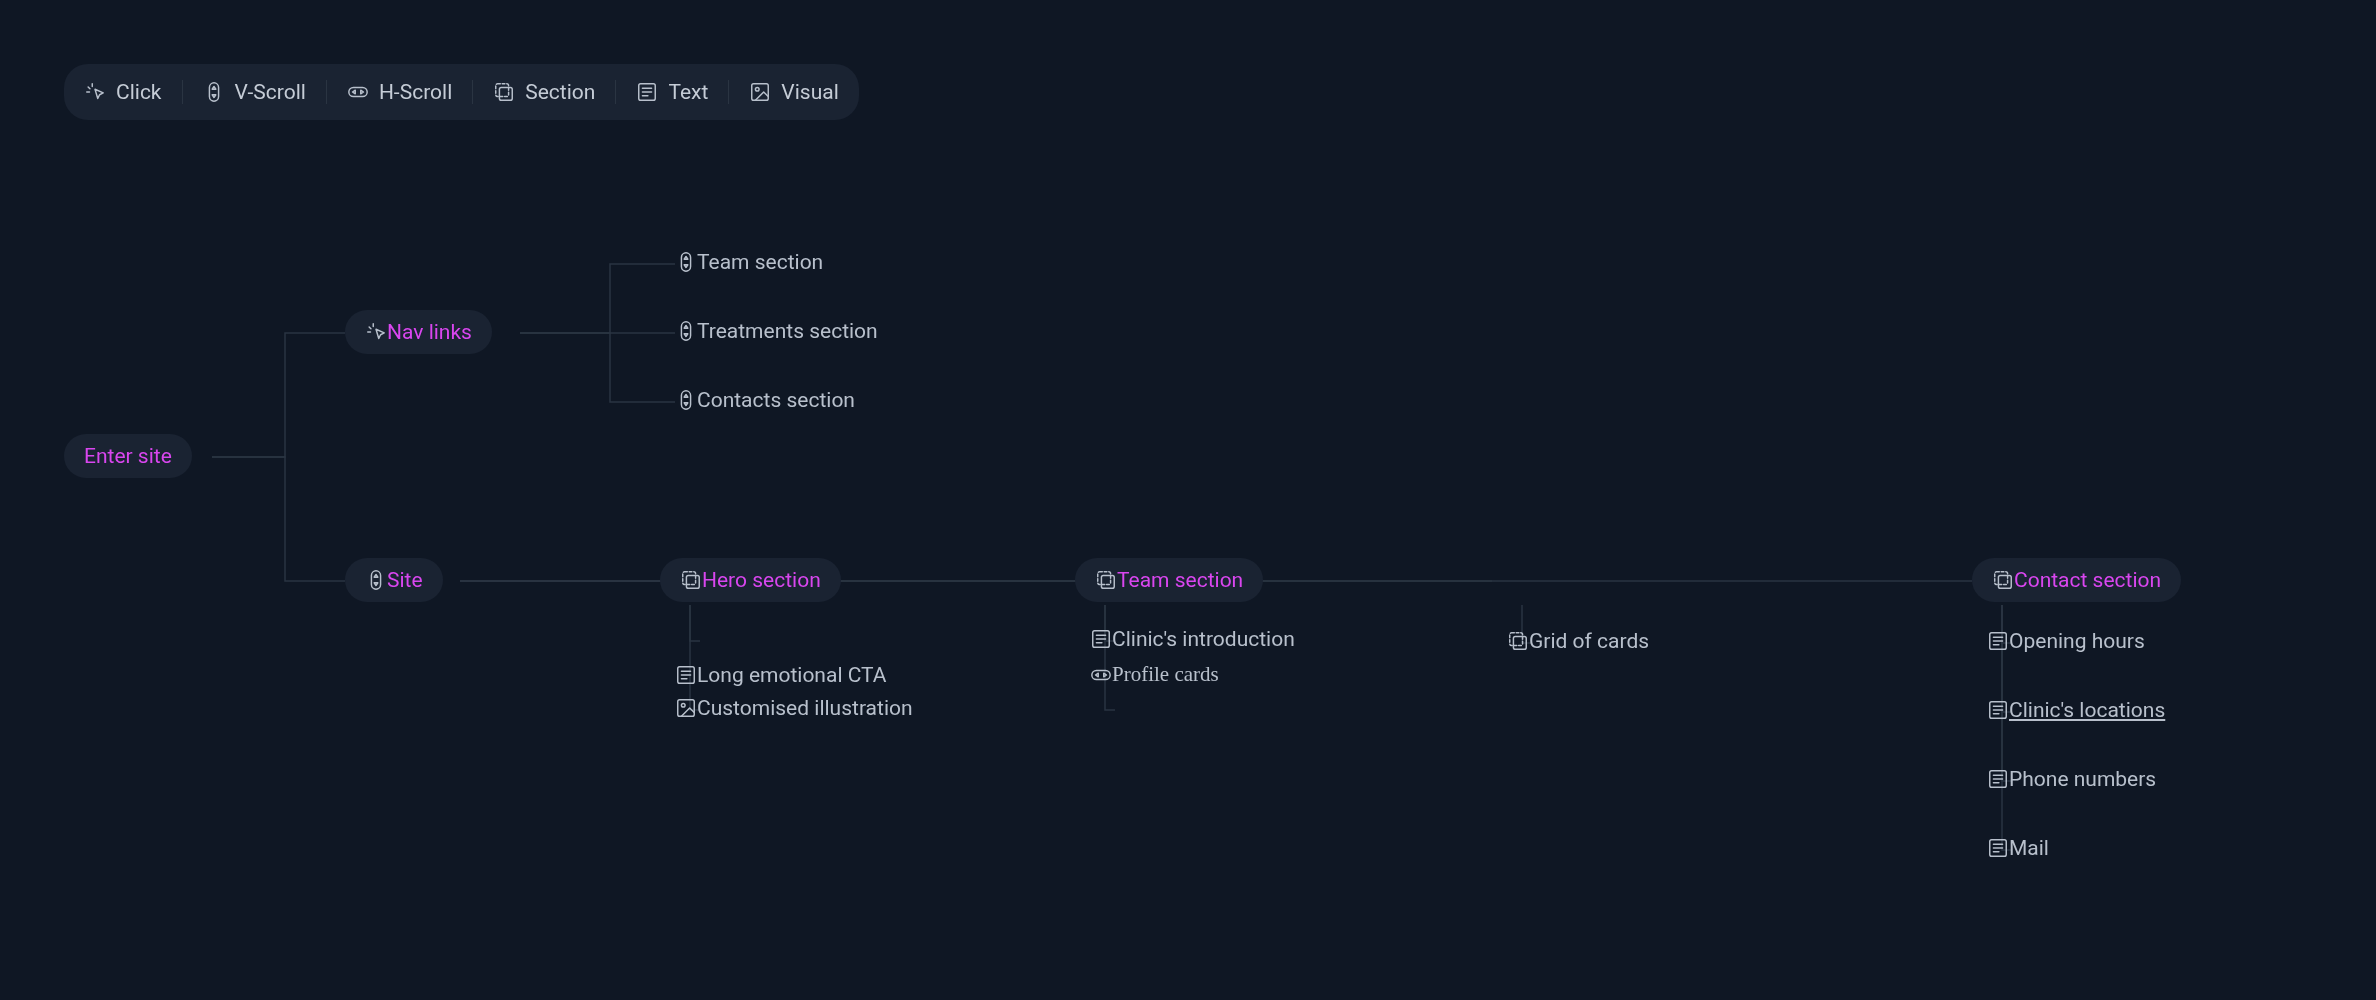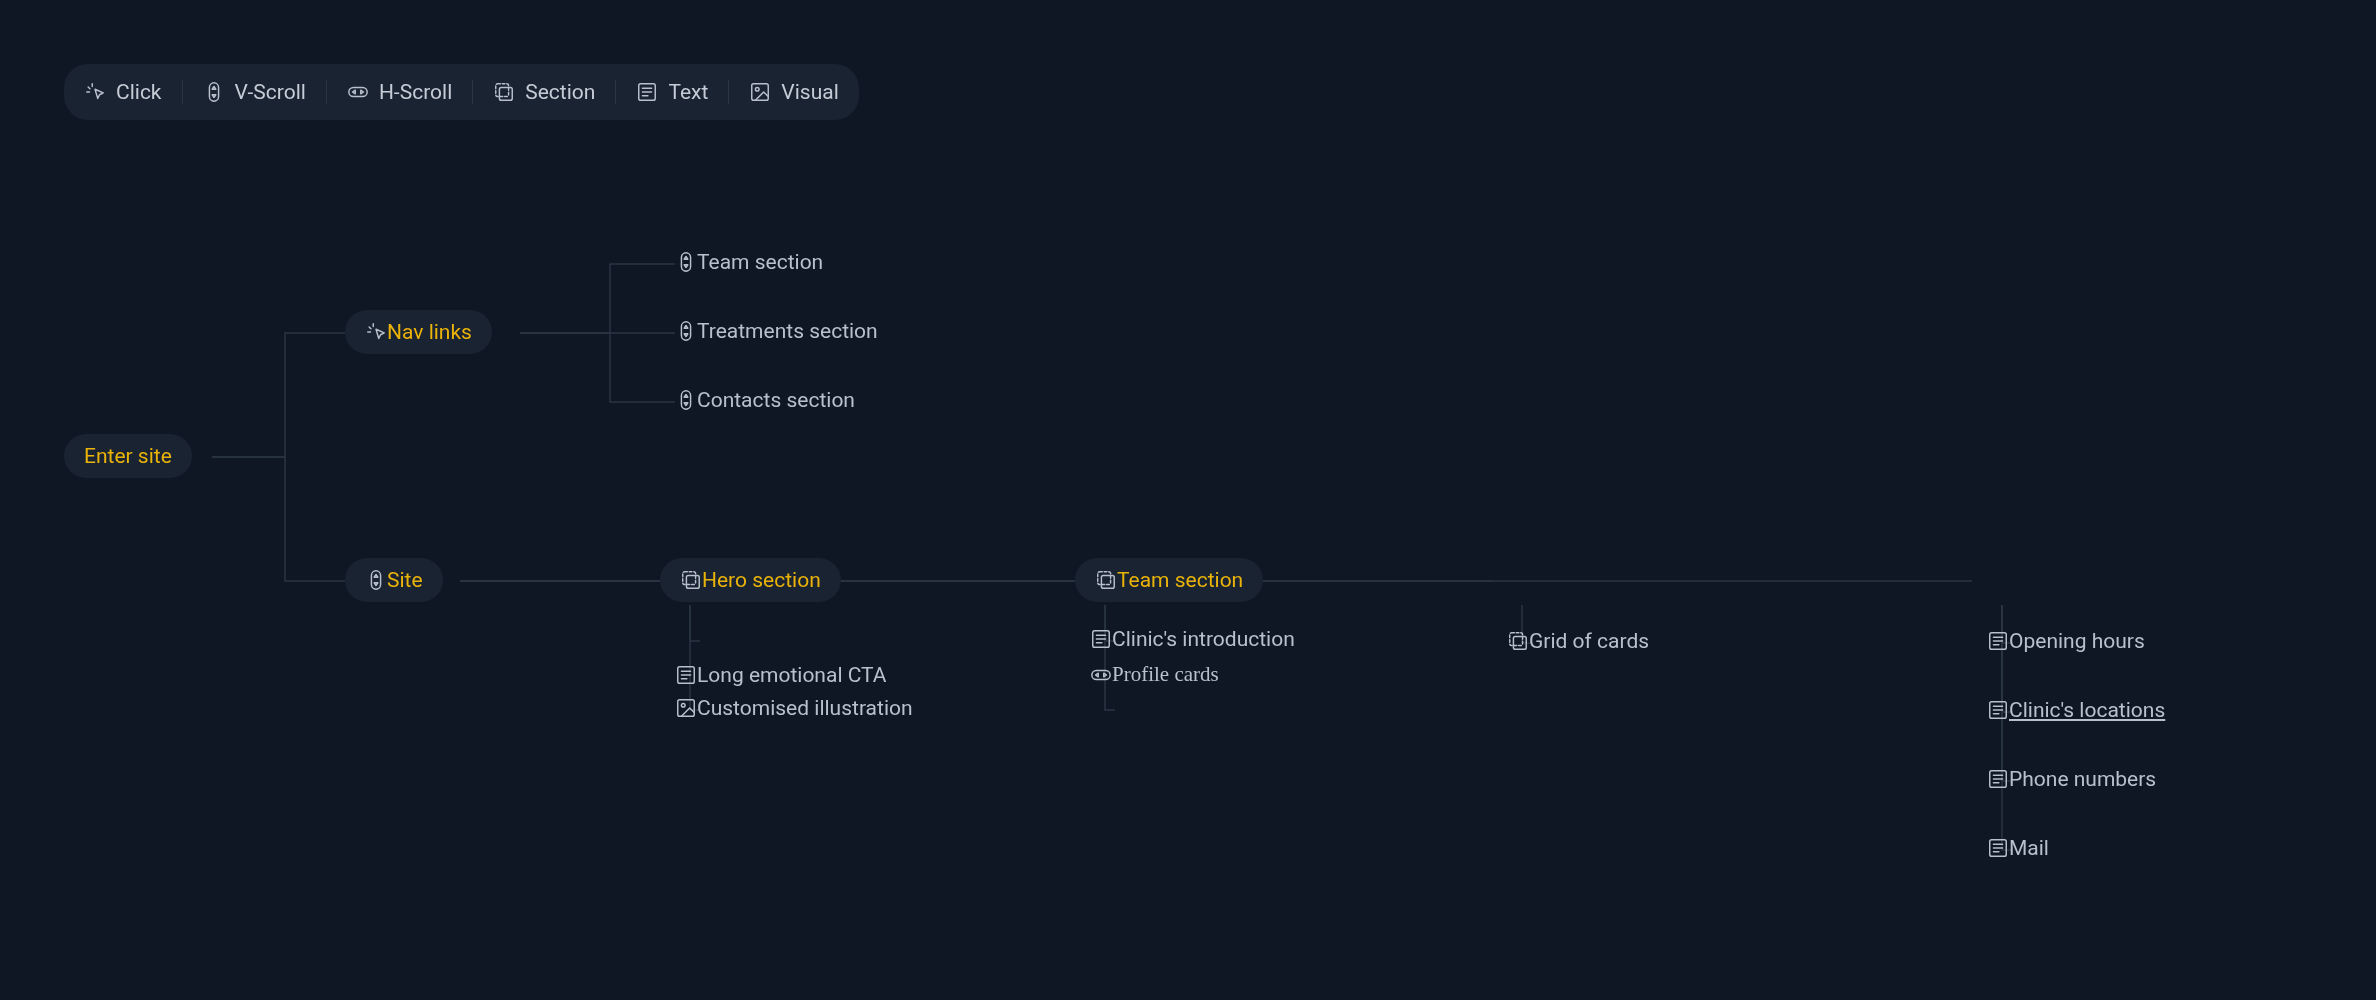--- a/index.html
+++ b/index.html
@@ -69,21 +69,21 @@
   }
   .node.pill {
     background: #1a2332;
     border-radius: 24px;
     padding: 10px 20px;
   }
   .node .label {
     color: #b8c0cc;
   }
   .node.pill .label {
-    color: #eab308;
+    color: #d946ef;
     text-align: center;
   }
 
   
   svg.connectors {
     position: absolute;
     inset: 0;
     width: 2376px;
     height: 1000px;
     pointer-events: none;
@@ -300,20 +300,29 @@
   <div class="node" style="left:1507px; top:629px;">
     <span class="icon">
       <svg viewBox="0 0 24 24">
           <rect x="3" y="3" width="14" height="14" rx="2" stroke-dasharray="3 2"></rect>
           <rect x="7" y="7" width="14" height="14" rx="2"></rect>
         </svg>
     </span>
     <span class="label">Grid of cards</span>
   </div>
 
+  <div class="node pill" style="left:1972px; top:558px;">
+    <span class="icon">
+      <svg viewBox="0 0 24 24">
+          <rect x="3" y="3" width="14" height="14" rx="2" stroke-dasharray="3 2"></rect>
+          <rect x="7" y="7" width="14" height="14" rx="2"></rect>
+        </svg>
+    </span>
+    <span class="label">Contact section</span>
+  </div>
   <div class="node" style="left:1987px; top:629px;">
     <span class="icon">
       <svg viewBox="0 0 24 24">
           <rect x="3" y="3" width="18" height="18" rx="2"></rect>
           <path d="M7 8h10M7 12h10M7 16h6"></path>
         </svg>
     </span>
     <span class="label">Opening hours</span>
   </div>
   <div class="node" style="left:1987px; top:698px;text-decoration:underline;">

